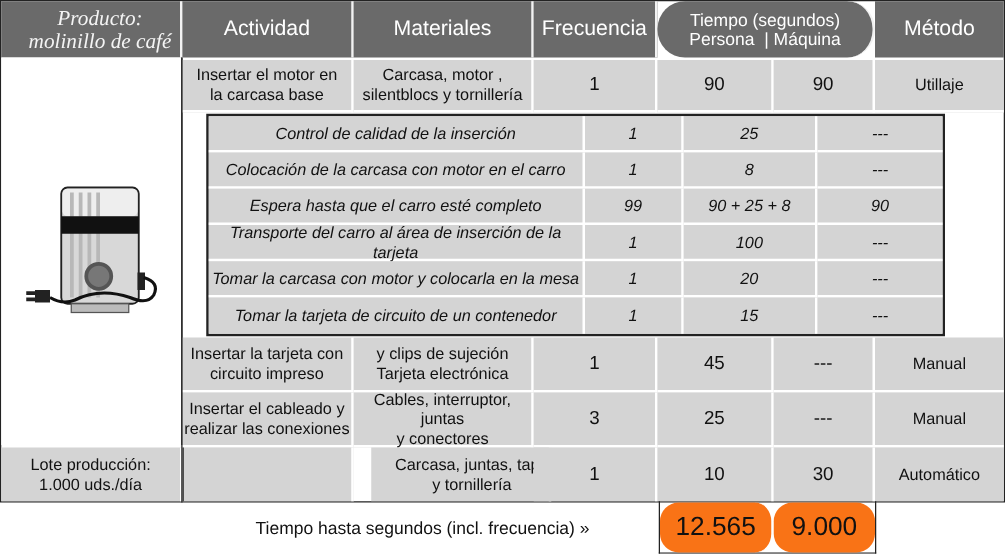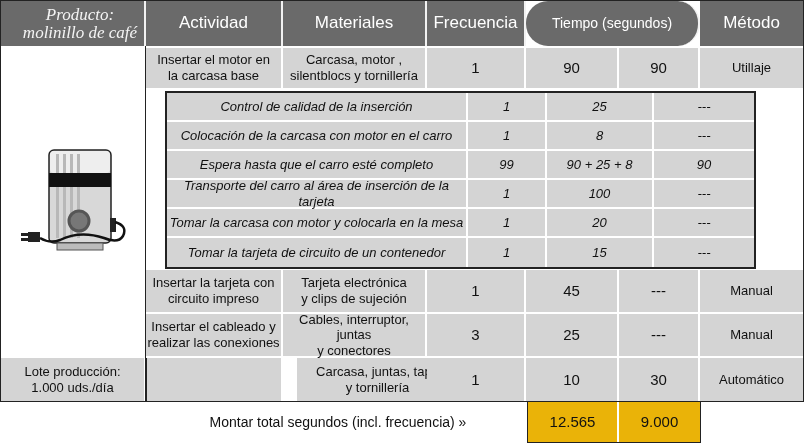--- a/index.html
+++ b/index.html
@@ -7,37 +7,41 @@
          font-family:"Liberation Sans", sans-serif; color:#111; }
   .abs { position:absolute; box-sizing:border-box; }
   .cell { position:absolute; box-sizing:border-box; display:flex; align-items:center;
           justify-content:center; text-align:center; line-height:1.2; }
   .hdr { background:#6a6a6a; color:#fff; font-size:17px; border-right:2px solid #f2f2f2; }
   .hdr.first { font-family:"Liberation Serif", serif; font-style:italic; font-size:17px; line-height:1.05; color:#f4f4f4; }
   .hdr.small { font-size:14px; line-height:1.05;border-radius:22px; }
   .gray { background:#d4d4d4; font-size:13px; border-right:2px solid #fff; border-bottom:2px solid #fff; }
   .gray.num { font-size:15px; }
   .inner { background:#d4d4d4; font-style:italic; font-size:13px; border-right:2px solid #fff; border-bottom:2px solid #fff; }
-  .total { background:#eab308; font-size:15px; border-right:2px solid #fff; }
+  .total { background:#f97316; font-size:21px; border-right:2px solid #fff;border-radius:15px; }
   svg { display:block; }
 </style>
 </head>
 <body>
 
 <div class="abs" style="left:0;top:0;width:804px;height:402px;border:1px solid #222;"></div>
 
 <div class="cell hdr first" style="left:1px;top:1px;width:145px;height:45px;flex-direction:column;padding-left:15px;">
   <span>Producto:</span>
   <span>molinillo de café</span>
 </div>
 <div class="cell hdr" style="left:146px;top:1px;width:137px;height:45px;">Actividad</div>
 <div class="cell hdr" style="left:283px;top:1px;width:144px;height:45px;">Materiales</div>
 <div class="cell hdr" style="left:427px;top:1px;width:99px;height:45px;">Frecuencia</div>
 <div class="cell hdr small" style="left:526px;top:1px;width:174px;height:45px;flex-direction:column;">
   <span>Tiempo  (segundos)</span>
+  <span>
+    <span>Persona</span>&nbsp;
+    <span>| Máquina</span>
+  </span>
 </div>
 <div class="cell hdr" style="left:700px;top:1px;width:103px;height:45px;border-right:none;">Método</div>
 
 <div class="abs" style="left:1px;top:46px;width:145px;height:310px;background:#fff;border-right:1px solid #222;"></div>
 <div class="abs" style="left:20px;top:148px;">
   <svg width="110" height="104" viewBox="0 0 110 104">
     <rect x="29" y="2" width="62" height="93" rx="5" fill="#d8d8d8" stroke="#222" stroke-width="1.5"></rect>
     <rect x="30" y="3" width="60" height="22" rx="4" fill="#eeeeee"></rect>
     <rect x="36" y="6" width="3" height="84" fill="#b8b8b8"></rect>
     <rect x="43" y="6" width="3" height="84" fill="#b8b8b8"></rect>
@@ -104,22 +108,22 @@
   <div class="cell inner" style="left:468px;top:238px;width:79px;height:29px;border-bottom:none;">1</div>
   <div class="cell inner" style="left:547px;top:238px;width:107px;height:29px;border-bottom:none;">15</div>
   <div class="cell inner" style="left:654px;top:238px;width:100px;height:29px;border-right:none;border-bottom:none;">---</div>
 </div>
 
 <div class="cell gray" style="left:146px;top:270px;width:137px;height:44px;flex-direction:column;">
   <span>Insertar la tarjeta con</span>
   <span>circuito impreso</span>
 </div>
 <div class="cell gray" style="left:283px;top:270px;width:144px;height:44px;flex-direction:column;">
+  <span>y clips de sujeción</span>
   <span>Tarjeta electrónica</span>
-  <span>y clips de sujeción</span>
 </div>
 <div class="cell gray num" style="left:427px;top:270px;width:99px;height:44px;">1</div>
 <div class="cell gray num" style="left:526px;top:270px;width:93px;height:44px;">45</div>
 <div class="cell gray num" style="left:619px;top:270px;width:81px;height:44px;">---</div>
 <div class="cell gray" style="left:700px;top:270px;width:103px;height:44px;border-right:none;">Manual</div>
 
 <div class="cell gray" style="left:146px;top:314px;width:137px;height:44px;flex-direction:column;">
   <span>Insertar el cableado y</span>
   <span>realizar las conexiones</span>
 </div>
@@ -142,16 +146,16 @@
   <span>Carcasa, juntas, tapa</span>
   <span>y tornillería</span>
 </div>
 <div class="cell gray num" style="left:427px;top:358px;width:99px;height:43px;border-bottom:none;">1</div>
 <div class="cell gray num" style="left:526px;top:358px;width:93px;height:43px;border-bottom:none;">10</div>
 <div class="cell gray num" style="left:619px;top:358px;width:81px;height:43px;border-bottom:none;">30</div>
 <div class="cell gray" style="left:700px;top:358px;width:103px;height:43px;border-right:none;border-bottom:none;">Automático</div>
 
 <div class="abs" style="left:145px;top:46px;width:1px;height:356px;background:#222;"></div>
 
-<div class="cell" style="left:150px;top:402px;width:376px;height:41px;font-size:14px;">Montar total segundos (incl. frecuencia) »</div>
+<div class="cell" style="left:150px;top:402px;width:376px;height:41px;font-size:14px;">Tiempo hasta segundos (incl. frecuencia) »</div>
 <div class="abs" style="left:527px;top:401px;width:174px;height:42px;border:1px solid #222;border-top:none;"></div>
 <div class="cell total" style="left:528px;top:402px;width:91px;height:40px;">12.565</div>
 <div class="cell total" style="left:619px;top:402px;width:81px;height:40px;border-right:none;">9.000</div>
 
 </body></html>

